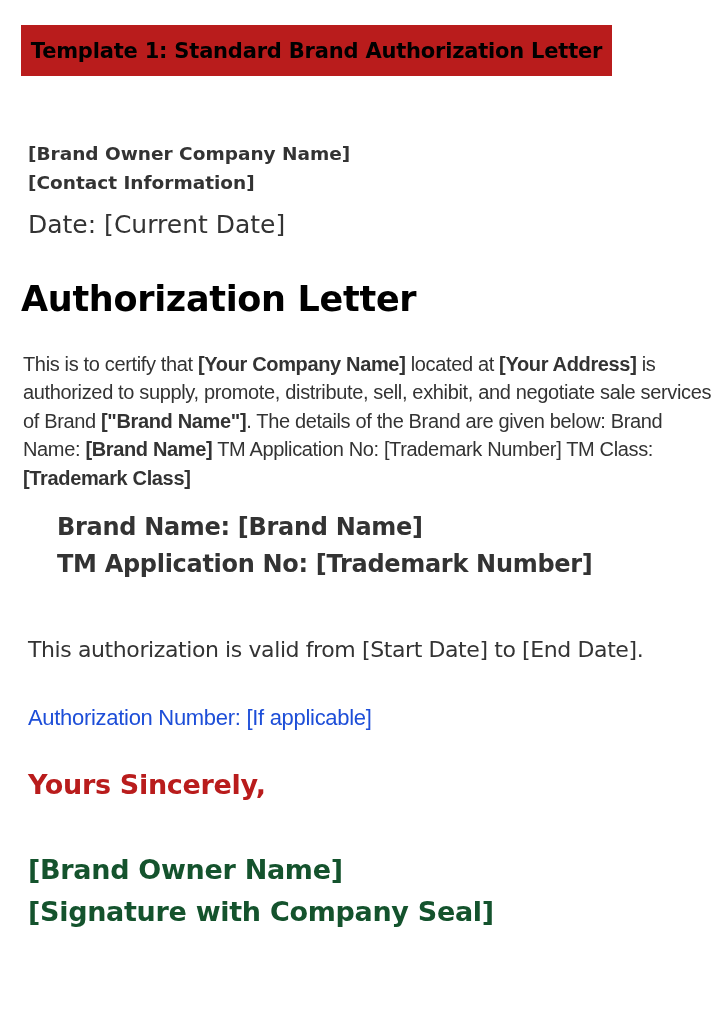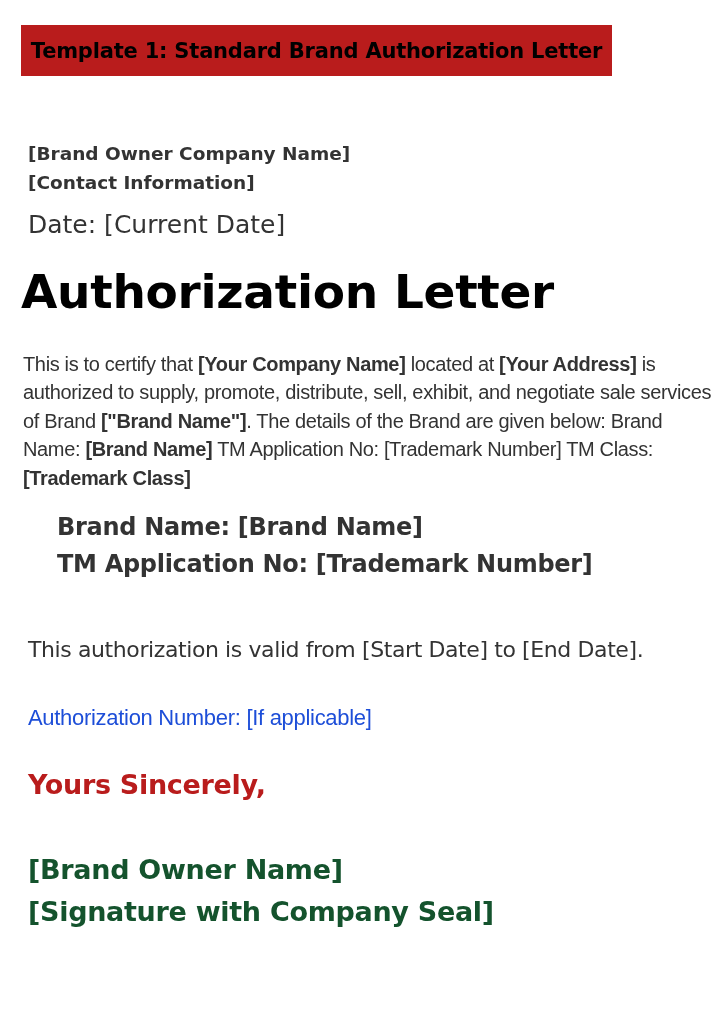--- a/index.html
+++ b/index.html
@@ -52,24 +52,24 @@
       left: 28px;
       top: 210px;
       font-family: "DejaVu Sans", sans-serif;
       font-size: 25px;
       color: #333333;
       white-space: nowrap;
     }
     .letter-title {
       position: absolute;
       left: 21px;
-      top: 264px;
+      top: 279px;
       font-family: "DejaVu Sans", sans-serif;
       font-weight: bold;
-      font-size: 47px;
+      font-size: 35px;
       color: #000000;
       white-space: nowrap;
       letter-spacing: -0.3px;
     }
     .body-paragraph {
       position: absolute;
       left: 23px;
       top: 350px;
       width: 690px;
       font-family: "Liberation Sans", sans-serif;

